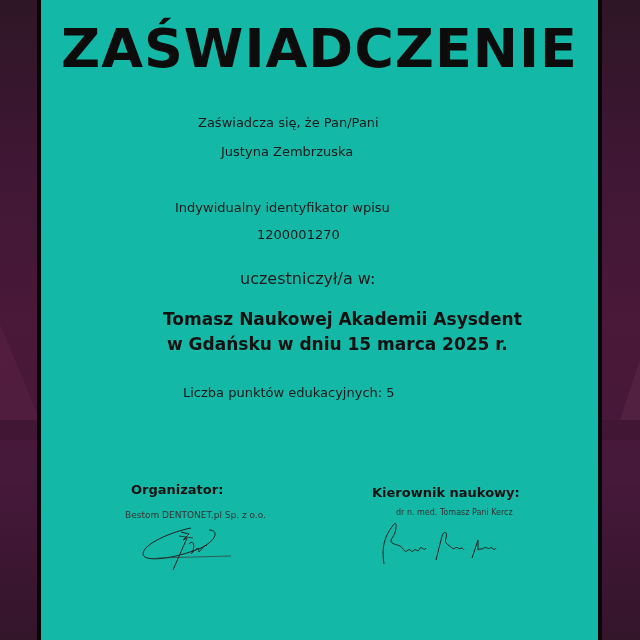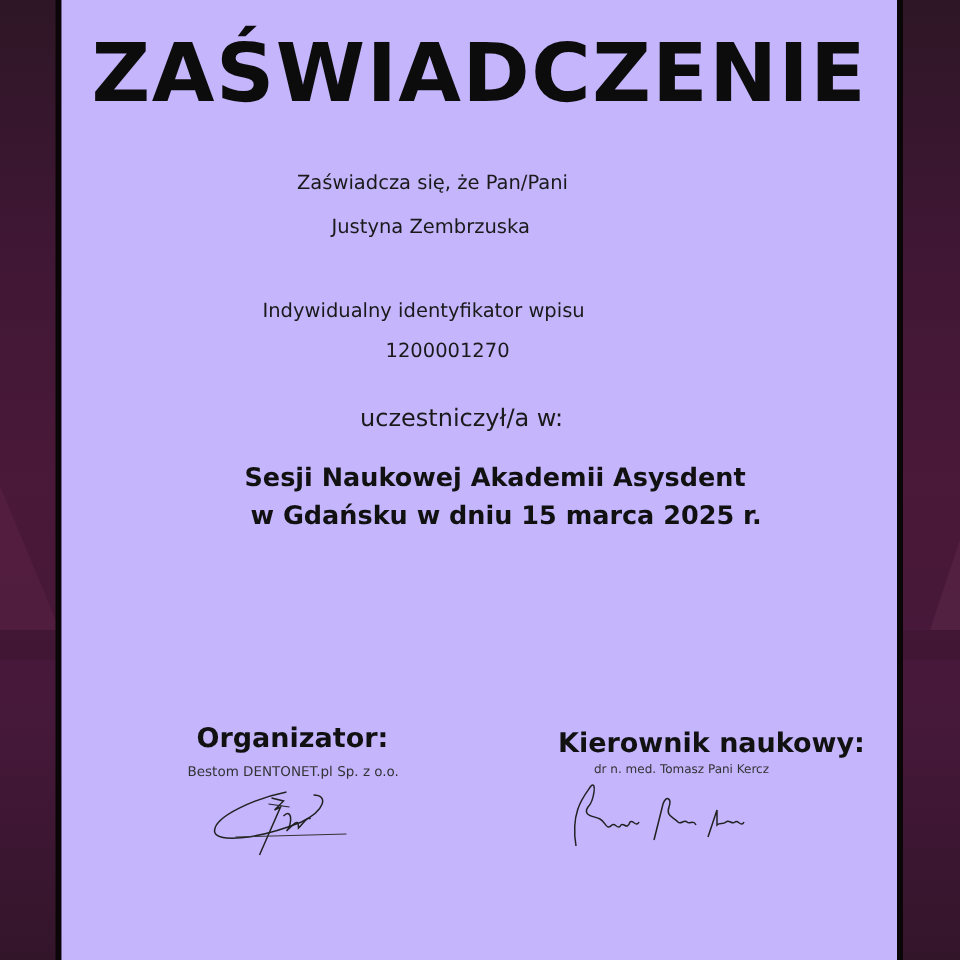--- a/index.html
+++ b/index.html
@@ -17,21 +17,21 @@
     .frame-edge {
       position: absolute; top: 0; bottom: 0;
       width: 4px; background: #0a0608;
     }
     .frame-edge.left { left: 37px; }
     .frame-edge.right { left: 598px; }
     .card {
       position: absolute;
       left: 41px; top: 0;
       width: 557px; height: 640px;
-      background: #c4b5fd;
+      background: #14b8a6;
       overflow: hidden;
     }
     .title {
       position: absolute;
       left: 0; right: 0; top: 16px;
       text-align: center;
       font-family: "DejaVu Sans", sans-serif;
       font-weight: bold;
       font-size: 54px;
       letter-spacing: 1px;
@@ -47,21 +47,21 @@
       line-height: 22px;
     }
     .bold-line {
       font-weight: bold;
       font-size: 17px;
       color: #111;
     }
     .sig-block-title {
       position: absolute;
       font-weight: bold;
-      font-size: 18px;
+      font-size: 13px;
       color: #111;
       white-space: nowrap;
       text-align: center;
     }
     .sig-block-sub {
       position: absolute;
       font-size: 9px;
       color: #333;
       white-space: nowrap;
       text-align: center;
@@ -91,23 +91,24 @@
   <div class="title">ZAŚWIADCZENIE</div>
 
   <div class="line" style="left:157px; top:112px;">Zaświadcza się, że Pan/Pani</div>
   <div class="line" style="left:180px; top:141px;">Justyna Zembrzuska</div>
 
   <div class="line" style="left:134px; top:197px;">Indywidualny identyfikator wpisu</div>
   <div class="line" style="left:216px; top:224px;text-align:right;">1200001270</div>
 
   <div class="line" style="left:199px; top:268px; font-size:16px;">uczestniczył/a w:</div>
 
-  <div class="line bold-line" style="left:122px; top:308px;">Sesji Naukowej Akademii Asysdent</div>
+  <div class="line bold-line" style="left:122px; top:308px;">Tomasz Naukowej Akademii Asysdent</div>
   <div class="line bold-line" style="left:126px; top:333px;">w Gdańsku w dniu 15 marca 2025 r.</div>
 
+  <div class="line" style="left:142px; top:382px;">Liczba punktów edukacyjnych: 5</div>
 
   <div class="sig-block-title" style="left:90px; top:482px;">Organizator:</div>
   <div class="sig-block-sub" style="left:68px; top:510px;">Bestom DENTONET.pl Sp. z o.o.</div>
   <svg class="signature" style="left:90px; top:520px;" width="120" height="60" viewBox="0 0 120 60">
     <path d="M60 8 C 40 12, 12 24, 12 34 C 12 42, 40 40, 70 28 C 86 20, 88 10, 78 10" fill="none" stroke="#222" stroke-width="1"></path>
     <path d="M50 12 L 58 14 L 52 20 L 56 18 L 42 50" fill="none" stroke="#222" stroke-width="1"></path>
     <path d="M48 16 L 62 18" fill="none" stroke="#222" stroke-width="0.8"></path>
     <path d="M58 24 C 64 18, 64 30, 60 34 C 66 28, 68 26, 68 32 C 72 28, 74 24, 76 26" fill="none" stroke="#222" stroke-width="1"></path>
     <path d="M26 38 L 100 36" fill="none" stroke="#333" stroke-width="0.7"></path>
   </svg>

